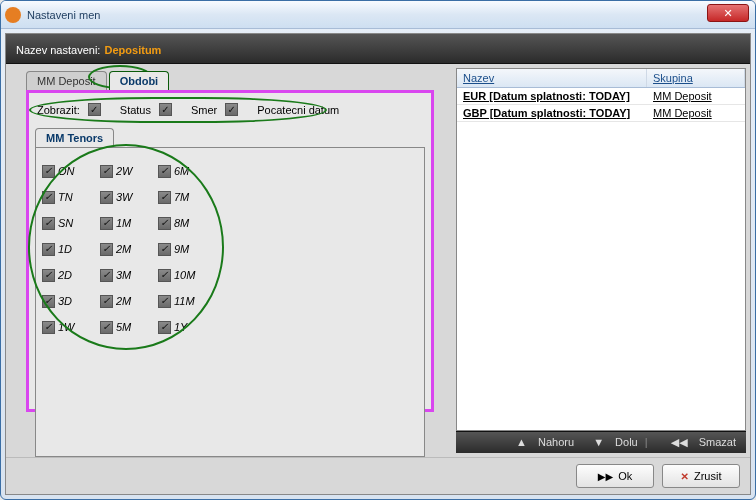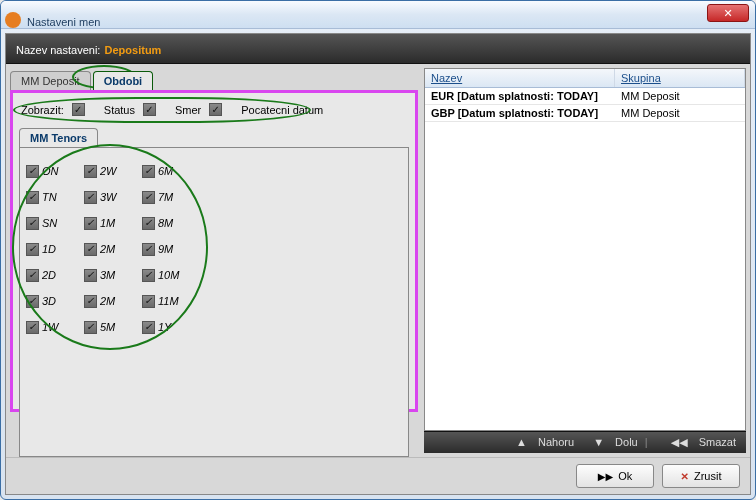--- a/index.html
+++ b/index.html
@@ -11,21 +11,21 @@
     border: 1px solid #3a6ea5;
     border-radius: 6px;
     background: linear-gradient(to bottom, #e6eef7 0%, #d8e3f0 100%);
     overflow: hidden;
     display: flex; flex-direction: column;
   }
   .titlebar {
     height: 28px;
     background: linear-gradient(to bottom, #f8fbff 0%, #dbe7f4 50%, #cedff1 100%);
     border-bottom: 1px solid #a8bcd6;
-    display: flex; align-items: flex-end; padding: 0 4px;
+    display: flex; align-items: center; padding: 0 4px;
     position: relative;
   }
   .titlebar .app-icon {
     width: 16px; height: 16px; border-radius: 50%;
     background: #e67e22; margin-right: 6px;
   }
   .titlebar .title { color: #1c3b5e; }
   .titlebar .close-btn {
     position: absolute; right: 6px; top: 3px;
     width: 42px; height: 18px;
@@ -50,20 +50,21 @@
   .header-bar .value { color: #f39c12; font-weight: bold; }
 
   .content {
     flex: 1; display: flex; padding: 4px; gap: 6px;
     background: #d8d8d8;
   }
 
   .left-panel, .right-panel {
     background: #d8d8d8;
     position: relative;
+    margin-left: 16px;
   }
   .left-panel { width: 408px; }
   .right-panel { flex: 1; display: flex; flex-direction: column; }
 
   
   .tabs { display: flex; align-items: flex-end; height: 22px; }
   .tab {
     padding: 3px 10px; border: 1px solid #888;
     border-bottom: none;
     background: #cfcfcf; color: #333;
@@ -136,21 +137,21 @@
     border-bottom: 1px solid #a8bcd6;
   }
   .thead .th {
     padding: 3px 6px; color: #1c4f8b; font-weight: normal;
     border-right: 1px solid #cfd9e6;
     text-decoration: underline;
   }
   .th-nazev { width: 190px; }
   .th-skupina { flex: 1; }
   .trow { display: flex; border-bottom: 1px solid #e6e6e6; }
-  .trow .td { padding: 2px 6px; }
+  .trow .td { padding: 2px 6px; text-decoration: underline; }
   .td-nazev { width: 190px; font-weight: bold; }
   .td-skupina { flex: 1; }
 
   .list-controls {
     background: linear-gradient(to bottom, #555 0%, #2b2b2b 100%);
     color: #ddd; padding: 4px 10px; text-align: right;
     border-top: 1px solid #111;
     font-size: 11px;
   }
   .list-controls span { margin-left: 8px; cursor: pointer; }

